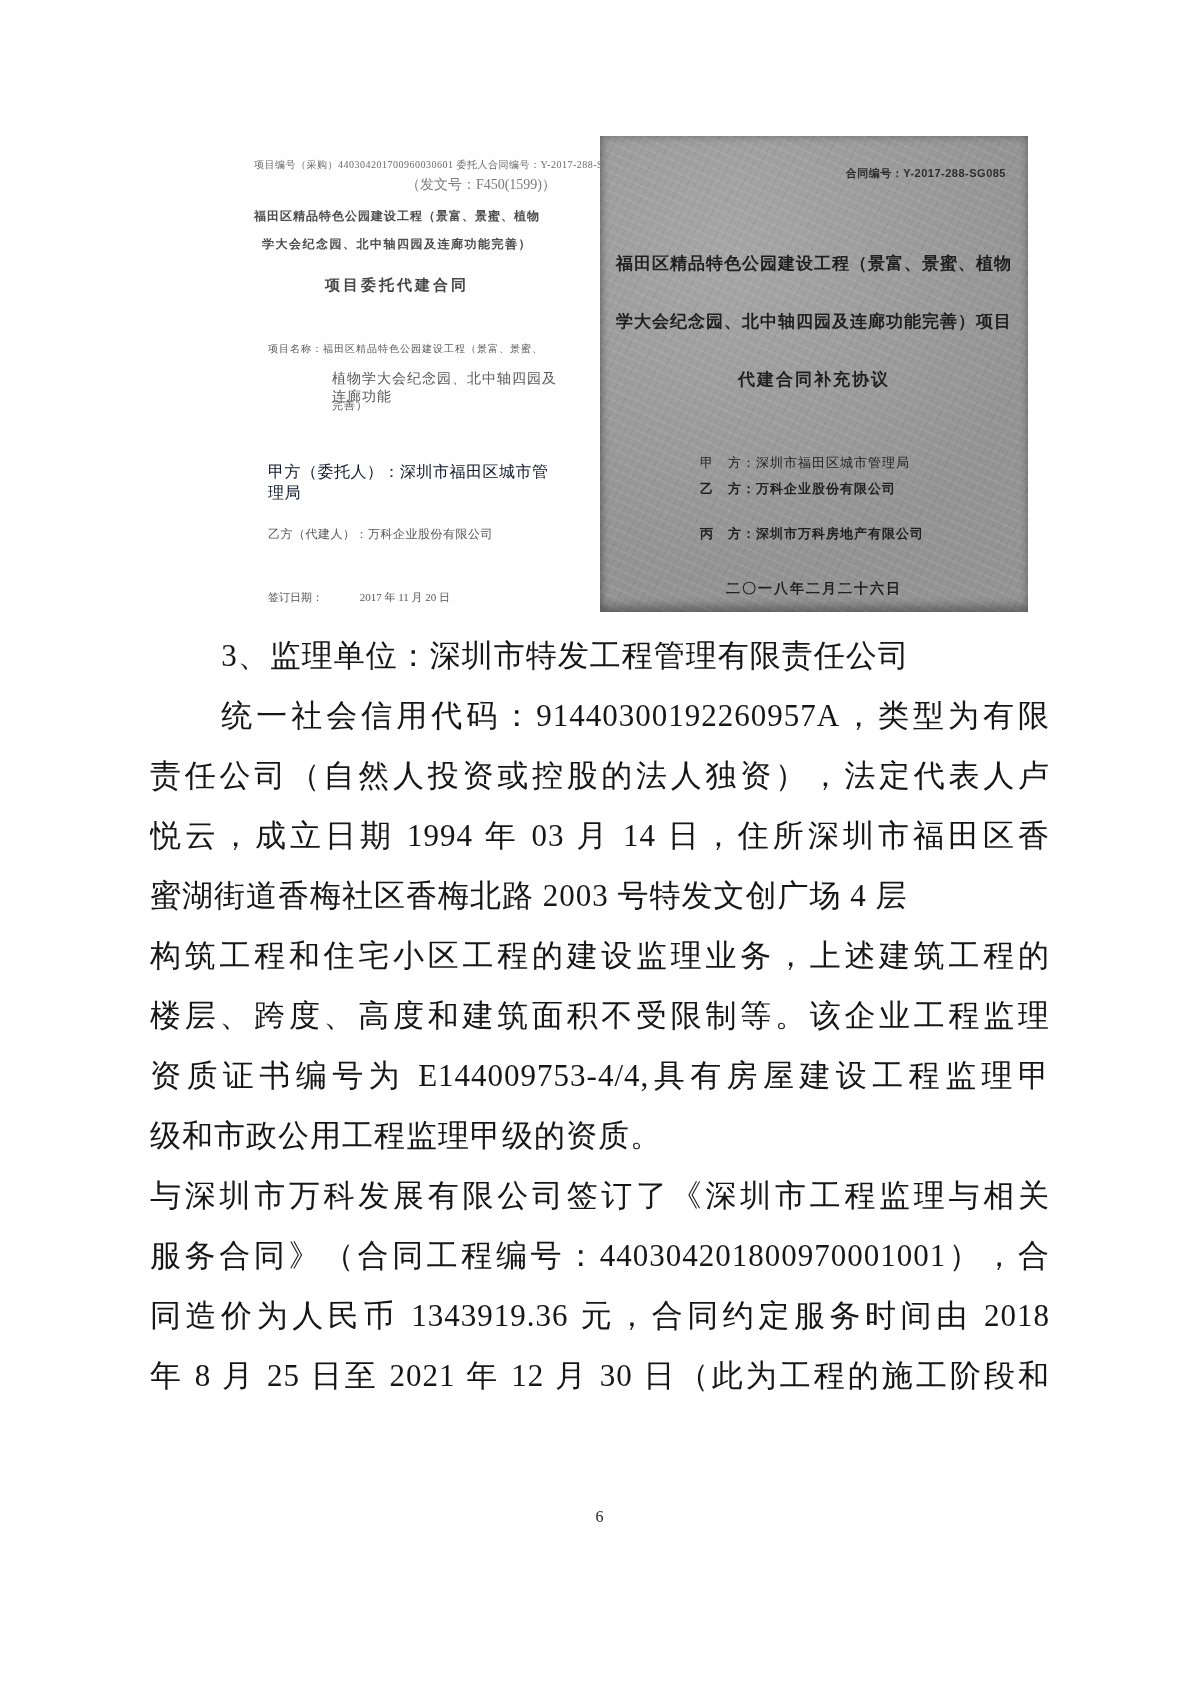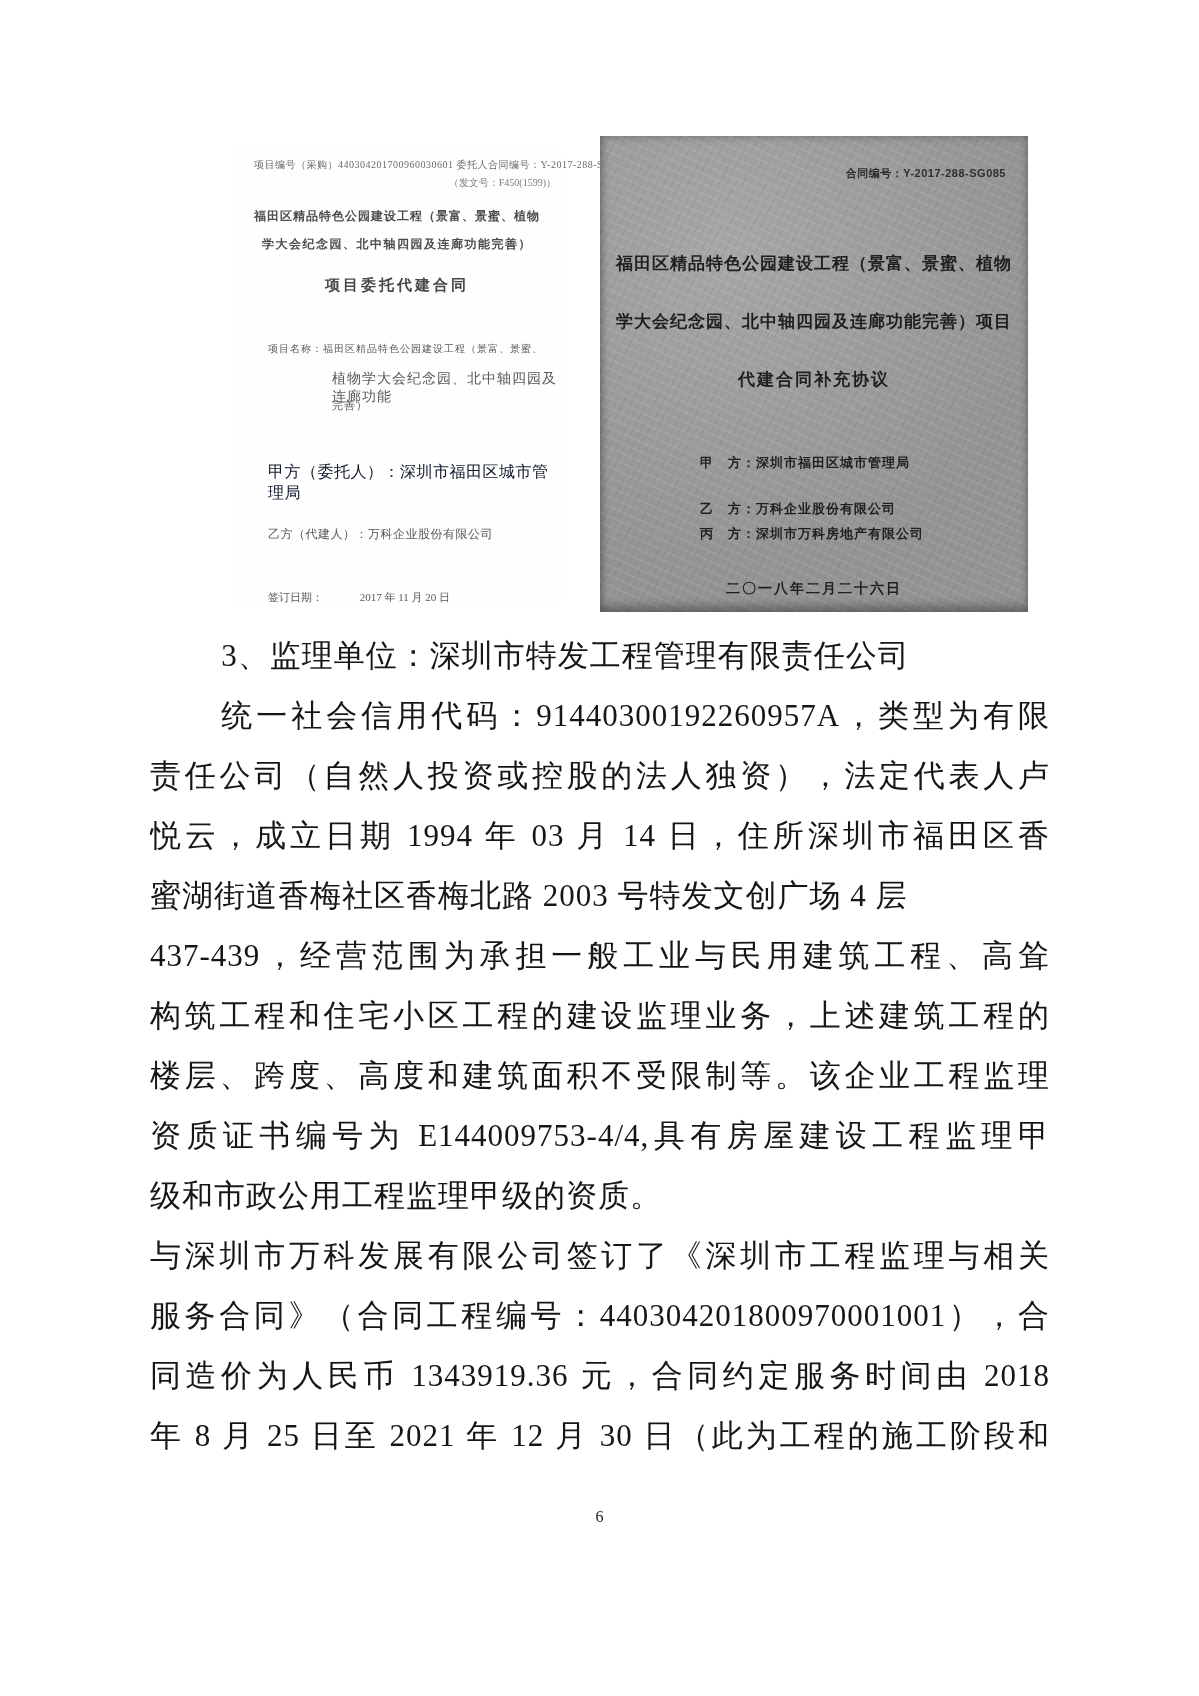--- a/index.html
+++ b/index.html
@@ -20,21 +20,21 @@
     background:#fefefe;
     color:#555;
     font-family:"Liberation Serif","DejaVu Serif",serif;
   }
   .scan-left .hdr {
     position:absolute; left:22px; right:0; top:12px;
     font-size:10px; color:#6a6a6a; letter-spacing:.5px; white-space:nowrap;
   }
   .scan-left .hdr2 {
     position:absolute; right:6px; top:30px;
-    font-size:10px; color:#7a7a7a;
+    font-size:14px; color:#7a7a7a;
   }
   .scan-left .title1 { position:absolute; left:0; right:0; top:62px; text-align:center;
     font-size:12px; font-weight:bold; color:#4c4c4c; letter-spacing:1px; }
   .scan-left .title2 { position:absolute; left:0; right:0; top:90px; text-align:center;
     font-size:12px; font-weight:bold; color:#4c4c4c; letter-spacing:1.5px; }
   .scan-left .subtitle { position:absolute; left:0; right:0; top:130px; text-align:center;
     font-size:15px; font-weight:bold; color:#474747; letter-spacing:3px; }
   .scan-left .pn1 { position:absolute; left:36px; top:196px; font-size:10px; color:#585858; letter-spacing:1px; }
   .scan-left .pn2 { position:absolute; left:100px; top:224px; font-size:14px; color:#585858; letter-spacing:1px; }
   .scan-left .pn3 { position:absolute; left:100px; top:252px; font-size:11px; color:#585858; letter-spacing:1px; }
@@ -59,22 +59,22 @@
   .scan-right .cno {
     position:absolute; right:22px; top:30px;
     font-size:11px; font-weight:bold; color:#2e2e2e; letter-spacing:.5px;
   }
   .scan-right .t1 { position:absolute; left:0; right:0; top:116px; text-align:center;
     font-size:17px; font-weight:bold; letter-spacing:1px; }
   .scan-right .t2 { position:absolute; left:0; right:0; top:174px; text-align:center;
     font-size:17px; font-weight:bold; letter-spacing:1px; }
   .scan-right .t3 { position:absolute; left:0; right:0; top:232px; text-align:center;
     font-size:17px; font-weight:bold; letter-spacing:2px; }
-  .scan-right .pa { position:absolute; left:100px; top:318px; font-size:13px; font-weight:bold; letter-spacing:1px; }
-  .scan-right .pb { position:absolute; left:100px; top:364px; font-size:13px; font-weight:bold; letter-spacing:1px; }
+  .scan-right .pa { position:absolute; left:100px; top:318px; font-size:13px; font-weight:normal; letter-spacing:1px; }
+  .scan-right .pb { position:absolute; left:100px; top:344px; font-size:13px; font-weight:bold; letter-spacing:1px; }
   .scan-right .pc { position:absolute; left:100px; top:389px; font-size:13px; font-weight:bold; letter-spacing:1px; }
   .scan-right .dt { position:absolute; left:0; right:0; top:444px; text-align:center;
     font-size:14px; font-weight:bold; letter-spacing:2px; }
 
   
   .body-text {
     position:absolute; left:150px; top:626px; width:900px;
     font-size:31px; color:#161616;
     font-family:"Liberation Serif","DejaVu Serif",serif;
   }
@@ -123,21 +123,20 @@
     <div class="pc">丙　方：深圳市万科房地产有限公司</div>
     <div class="dt">二〇一八年二月二十六日</div>
   </div>
 
   <div class="body-text">
     <div class="bline ind">3、监理单位：深圳市特发工程管理有限责任公司</div>
     <div class="bline ind just">统一社会信用代码：91440300192260957A，类型为有限</div>
     <div class="bline just">责任公司（自然人投资或控股的法人独资），法定代表人卢</div>
     <div class="bline just">悦云，成立日期 1994 年 03 月 14 日，住所深圳市福田区香</div>
     <div class="bline">蜜湖街道香梅社区香梅北路 2003 号特发文创广场 4 层</div>
-    <div class="bline just">437-439，经营范围为承担一般工业与民用建筑工程、高耸</div>
     <div class="bline just">构筑工程和住宅小区工程的建设监理业务，上述建筑工程的</div>
     <div class="bline just">楼层、跨度、高度和建筑面积不受限制等。该企业工程监理</div>
     <div class="bline just">资质证书编号为 E144009753-4/4,具有房屋建设工程监理甲</div>
     <div class="bline">级和市政公用工程监理甲级的资质。</div>
     <div class="bline just">与深圳市万科发展有限公司签订了《深圳市工程监理与相关</div>
     <div class="bline just">服务合同》（合同工程编号：440304201800970001001），合</div>
     <div class="bline just">同造价为人民币 1343919.36 元，合同约定服务时间由 2018</div>
     <div class="bline just">年 8 月 25 日至 2021 年 12 月 30 日（此为工程的施工阶段和</div>
   </div>
 

